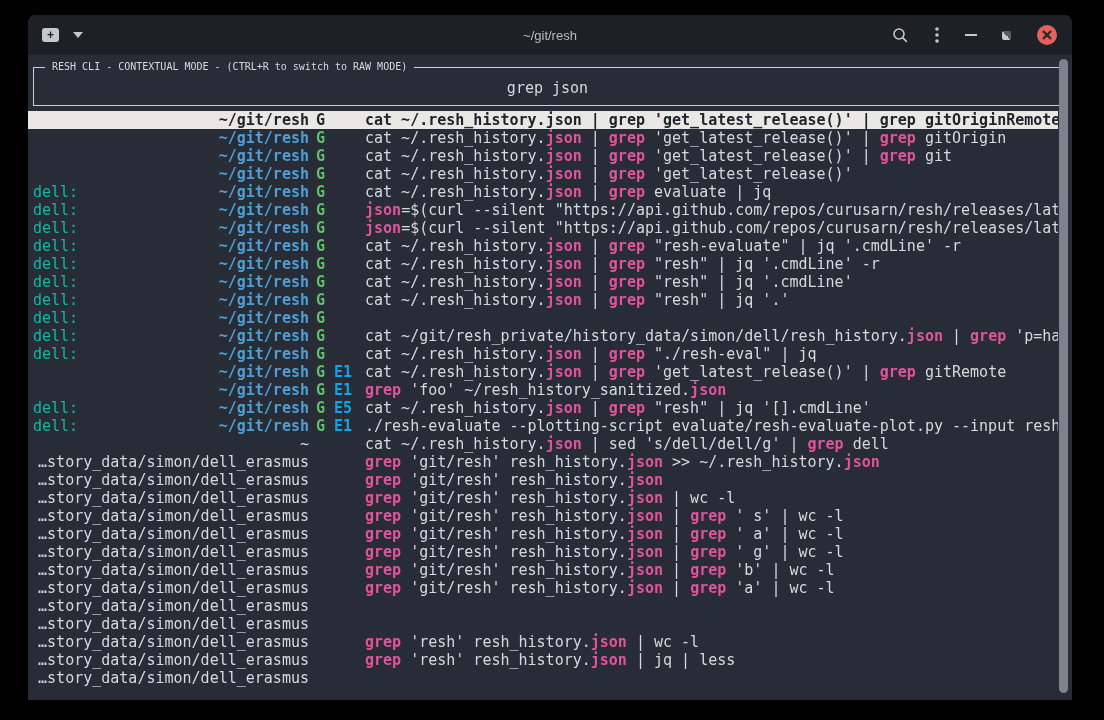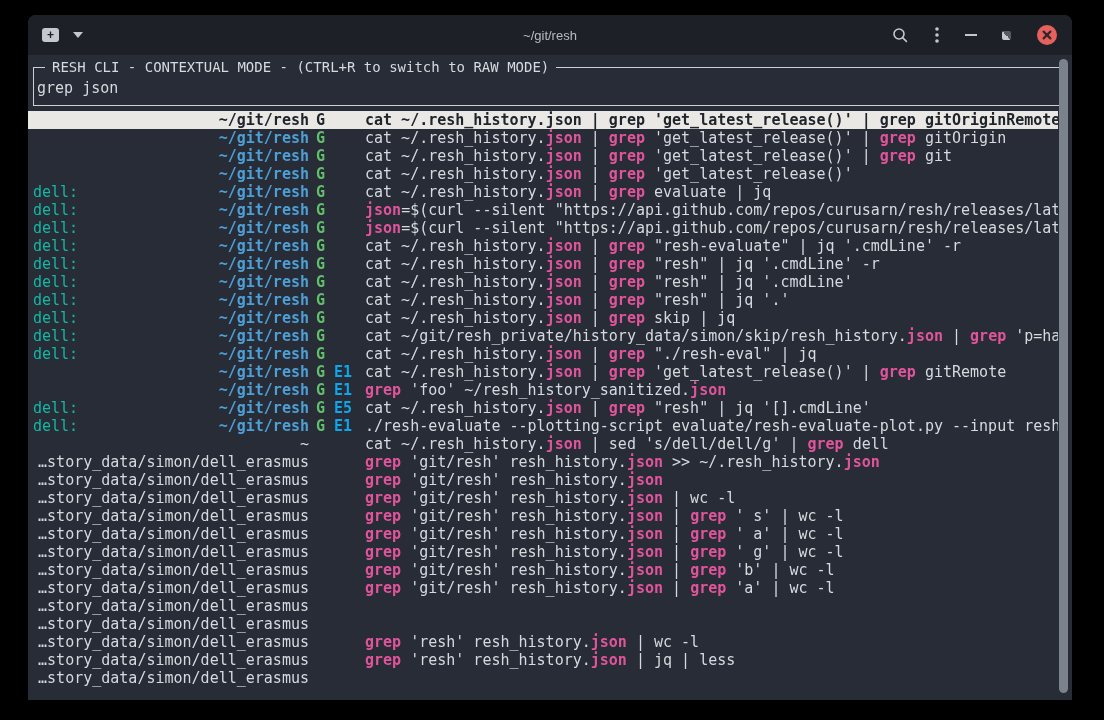--- a/index.html
+++ b/index.html
@@ -22,22 +22,22 @@
   .tb-btn{background:transparent;border:none;padding:0;display:flex;align-items:center;justify-content:center;}
   .min-glyph{display:block;width:12px;height:2px;background:#c3c8ce;}
   .restore-glyph{display:block;width:9px;height:9px;border-radius:2px;
                  background:linear-gradient(to top right,#c3c8ce 50%,#555b63 50%);}
   
   .term{position:absolute;left:0;right:0;top:40px;bottom:0;
         font-family:"DejaVu Sans Mono","Liberation Mono",monospace;
         font-size:15px;line-height:18px;color:#d6dade;}
   .searchbox{position:absolute;left:5px;right:9px;top:3px;margin:0;
              border:1px solid #ccd0d5;padding:3px 4px 8px 3px;}
-  .searchbox legend{font-size:14px;margin-left:8px;padding:0 7px;color:#d6dade;white-space:pre;}
-  .query{white-space:pre;min-height:18px;}
+  .searchbox legend{font-size:10px;margin-left:8px;padding:0 7px;color:#d6dade;white-space:pre;}
+  .query{white-space:pre;min-height:18px;text-align:center;}
   .rows{position:absolute;left:0;top:56px;width:1030px;bottom:0;overflow:hidden;}
   .row{height:18px;display:flex;padding-left:5px;box-sizing:border-box;white-space:pre;}
   .lead{width:276px;flex:none;display:flex;justify-content:space-between;overflow:visible;}
   .host{color:#14b8a6;flex:none;}
   .dir{color:#d6dade;flex:none;}
   .dir.match{color:#4d9fd6;font-weight:bold;}
   .flags{width:56px;flex:none;padding-left:7px;box-sizing:border-box;font-weight:bold;white-space:pre;}
   .flag-g{color:#61c06a;}
   .flag-e{color:#0ea5e9;}
   .cmd{flex:none;white-space:pre;}
@@ -101,22 +101,22 @@
           <div class="row"><span class="lead"><span class="host"></span><span class="dir match">~/git/resh</span></span><span class="flags"><span class="flag flag-g">G</span></span><span class="cmd"><span>cat ~/.resh_history.</span><span class="tok">json</span><span> | </span><span class="tok">grep</span><span> 'get_latest_release()' | </span><span class="tok">grep</span><span> gitOrigin</span></span></div>
           <div class="row"><span class="lead"><span class="host"></span><span class="dir match">~/git/resh</span></span><span class="flags"><span class="flag flag-g">G</span></span><span class="cmd"><span>cat ~/.resh_history.</span><span class="tok">json</span><span> | </span><span class="tok">grep</span><span> 'get_latest_release()' | </span><span class="tok">grep</span><span> git</span></span></div>
           <div class="row"><span class="lead"><span class="host"></span><span class="dir match">~/git/resh</span></span><span class="flags"><span class="flag flag-g">G</span></span><span class="cmd"><span>cat ~/.resh_history.</span><span class="tok">json</span><span> | </span><span class="tok">grep</span><span> 'get_latest_release()'</span></span></div>
           <div class="row"><span class="lead"><span class="host">dell:</span><span class="dir match">~/git/resh</span></span><span class="flags"><span class="flag flag-g">G</span></span><span class="cmd"><span>cat ~/.resh_history.</span><span class="tok">json</span><span> | </span><span class="tok">grep</span><span> evaluate | jq</span></span></div>
           <div class="row"><span class="lead"><span class="host">dell:</span><span class="dir match">~/git/resh</span></span><span class="flags"><span class="flag flag-g">G</span></span><span class="cmd"><span class="tok">json</span><span>=$(curl --silent "https://api.github.com/repos/curusarn/resh/releases/lat</span></span></div>
           <div class="row"><span class="lead"><span class="host">dell:</span><span class="dir match">~/git/resh</span></span><span class="flags"><span class="flag flag-g">G</span></span><span class="cmd"><span class="tok">json</span><span>=$(curl --silent "https://api.github.com/repos/curusarn/resh/releases/lat</span></span></div>
           <div class="row"><span class="lead"><span class="host">dell:</span><span class="dir match">~/git/resh</span></span><span class="flags"><span class="flag flag-g">G</span></span><span class="cmd"><span>cat ~/.resh_history.</span><span class="tok">json</span><span> | </span><span class="tok">grep</span><span> "resh-evaluate" | jq '.cmdLine' -r</span></span></div>
           <div class="row"><span class="lead"><span class="host">dell:</span><span class="dir match">~/git/resh</span></span><span class="flags"><span class="flag flag-g">G</span></span><span class="cmd"><span>cat ~/.resh_history.</span><span class="tok">json</span><span> | </span><span class="tok">grep</span><span> "resh" | jq '.cmdLine' -r</span></span></div>
           <div class="row"><span class="lead"><span class="host">dell:</span><span class="dir match">~/git/resh</span></span><span class="flags"><span class="flag flag-g">G</span></span><span class="cmd"><span>cat ~/.resh_history.</span><span class="tok">json</span><span> | </span><span class="tok">grep</span><span> "resh" | jq '.cmdLine'</span></span></div>
           <div class="row"><span class="lead"><span class="host">dell:</span><span class="dir match">~/git/resh</span></span><span class="flags"><span class="flag flag-g">G</span></span><span class="cmd"><span>cat ~/.resh_history.</span><span class="tok">json</span><span> | </span><span class="tok">grep</span><span> "resh" | jq '.'</span></span></div>
-          <div class="row"><span class="lead"><span class="host">dell:</span><span class="dir match">~/git/resh</span></span><span class="flags"><span class="flag flag-g">G</span></span><span class="cmd"><span>cat ~/.resh_history.</span><span class="tok">json</span><span> | </span><span class="tok">grep</span><span> skip | jq</span></span></div>
-          <div class="row"><span class="lead"><span class="host">dell:</span><span class="dir match">~/git/resh</span></span><span class="flags"><span class="flag flag-g">G</span></span><span class="cmd"><span>cat ~/git/resh_private/history_data/simon/skip/resh_history.</span><span class="tok">json</span><span> | </span><span class="tok">grep</span><span> 'p=ha</span></span></div>
+          <div class="row"><span class="lead"><span class="host">dell:</span><span class="dir match">~/git/resh</span></span><span class="flags"><span class="flag flag-g">G</span></span></div>
+          <div class="row"><span class="lead"><span class="host">dell:</span><span class="dir match">~/git/resh</span></span><span class="flags"><span class="flag flag-g">G</span></span><span class="cmd"><span>cat ~/git/resh_private/history_data/simon/dell/resh_history.</span><span class="tok">json</span><span> | </span><span class="tok">grep</span><span> 'p=ha</span></span></div>
           <div class="row"><span class="lead"><span class="host">dell:</span><span class="dir match">~/git/resh</span></span><span class="flags"><span class="flag flag-g">G</span></span><span class="cmd"><span>cat ~/.resh_history.</span><span class="tok">json</span><span> | </span><span class="tok">grep</span><span> "./resh-eval" | jq</span></span></div>
           <div class="row"><span class="lead"><span class="host"></span><span class="dir match">~/git/resh</span></span><span class="flags"><span class="flag flag-g">G</span><span class="flag flag-e"> E1</span></span><span class="cmd"><span>cat ~/.resh_history.</span><span class="tok">json</span><span> | </span><span class="tok">grep</span><span> 'get_latest_release()' | </span><span class="tok">grep</span><span> gitRemote</span></span></div>
           <div class="row"><span class="lead"><span class="host"></span><span class="dir match">~/git/resh</span></span><span class="flags"><span class="flag flag-g">G</span><span class="flag flag-e"> E1</span></span><span class="cmd"><span class="tok">grep</span><span> 'foo' ~/resh_history_sanitized.</span><span class="tok">json</span></span></div>
           <div class="row"><span class="lead"><span class="host">dell:</span><span class="dir match">~/git/resh</span></span><span class="flags"><span class="flag flag-g">G</span><span class="flag flag-e"> E5</span></span><span class="cmd"><span>cat ~/.resh_history.</span><span class="tok">json</span><span> | </span><span class="tok">grep</span><span> "resh" | jq '[].cmdLine'</span></span></div>
           <div class="row"><span class="lead"><span class="host">dell:</span><span class="dir match">~/git/resh</span></span><span class="flags"><span class="flag flag-g">G</span><span class="flag flag-e"> E1</span></span><span class="cmd"><span>./resh-evaluate --plotting-script evaluate/resh-evaluate-plot.py --input resh</span></span></div>
           <div class="row"><span class="lead"><span class="host"></span><span class="dir">~</span></span><span class="flags"></span><span class="cmd"><span>cat ~/.resh_history.</span><span class="tok">json</span><span> | sed 's/dell/dell/g' | </span><span class="tok">grep</span><span> dell</span></span></div>
           <div class="row"><span class="lead"><span class="host"></span><span class="dir">…story_data/simon/dell_erasmus</span></span><span class="flags"></span><span class="cmd"><span class="tok">grep</span><span> 'git/resh' resh_history.</span><span class="tok">json</span><span> &gt;&gt; ~/.resh_history.</span><span class="tok">json</span></span></div>
           <div class="row"><span class="lead"><span class="host"></span><span class="dir">…story_data/simon/dell_erasmus</span></span><span class="flags"></span><span class="cmd"><span class="tok">grep</span><span> 'git/resh' resh_history.</span><span class="tok">json</span></span></div>
           <div class="row"><span class="lead"><span class="host"></span><span class="dir">…story_data/simon/dell_erasmus</span></span><span class="flags"></span><span class="cmd"><span class="tok">grep</span><span> 'git/resh' resh_history.</span><span class="tok">json</span><span> | wc -l</span></span></div>
           <div class="row"><span class="lead"><span class="host"></span><span class="dir">…story_data/simon/dell_erasmus</span></span><span class="flags"></span><span class="cmd"><span class="tok">grep</span><span> 'git/resh' resh_history.</span><span class="tok">json</span><span> | </span><span class="tok">grep</span><span> ' s' | wc -l</span></span></div>

